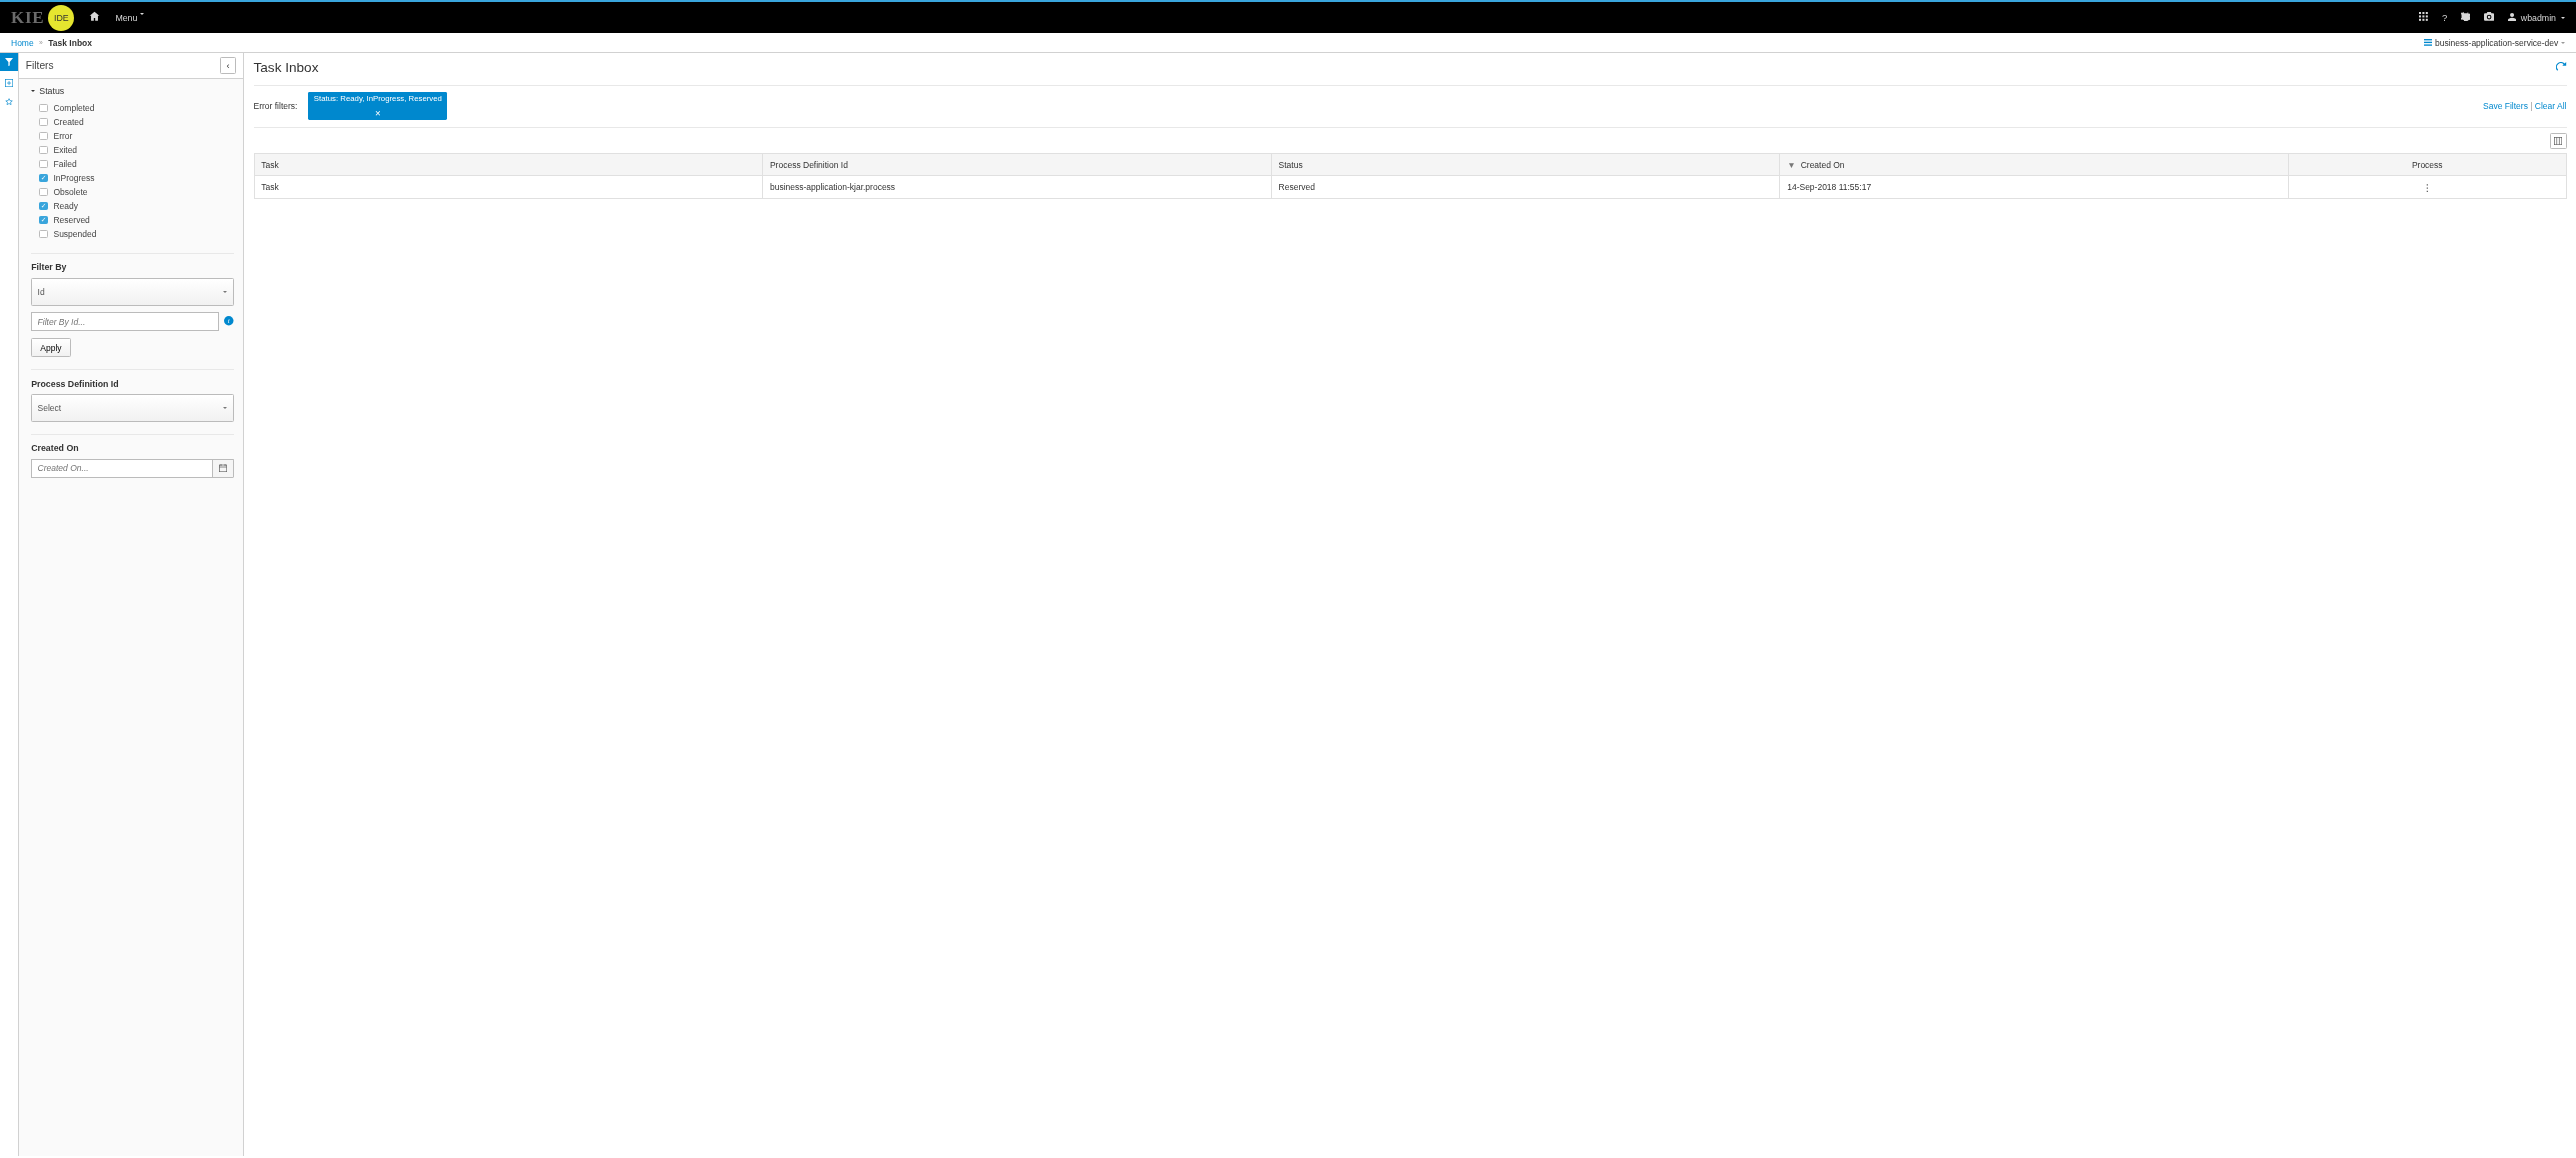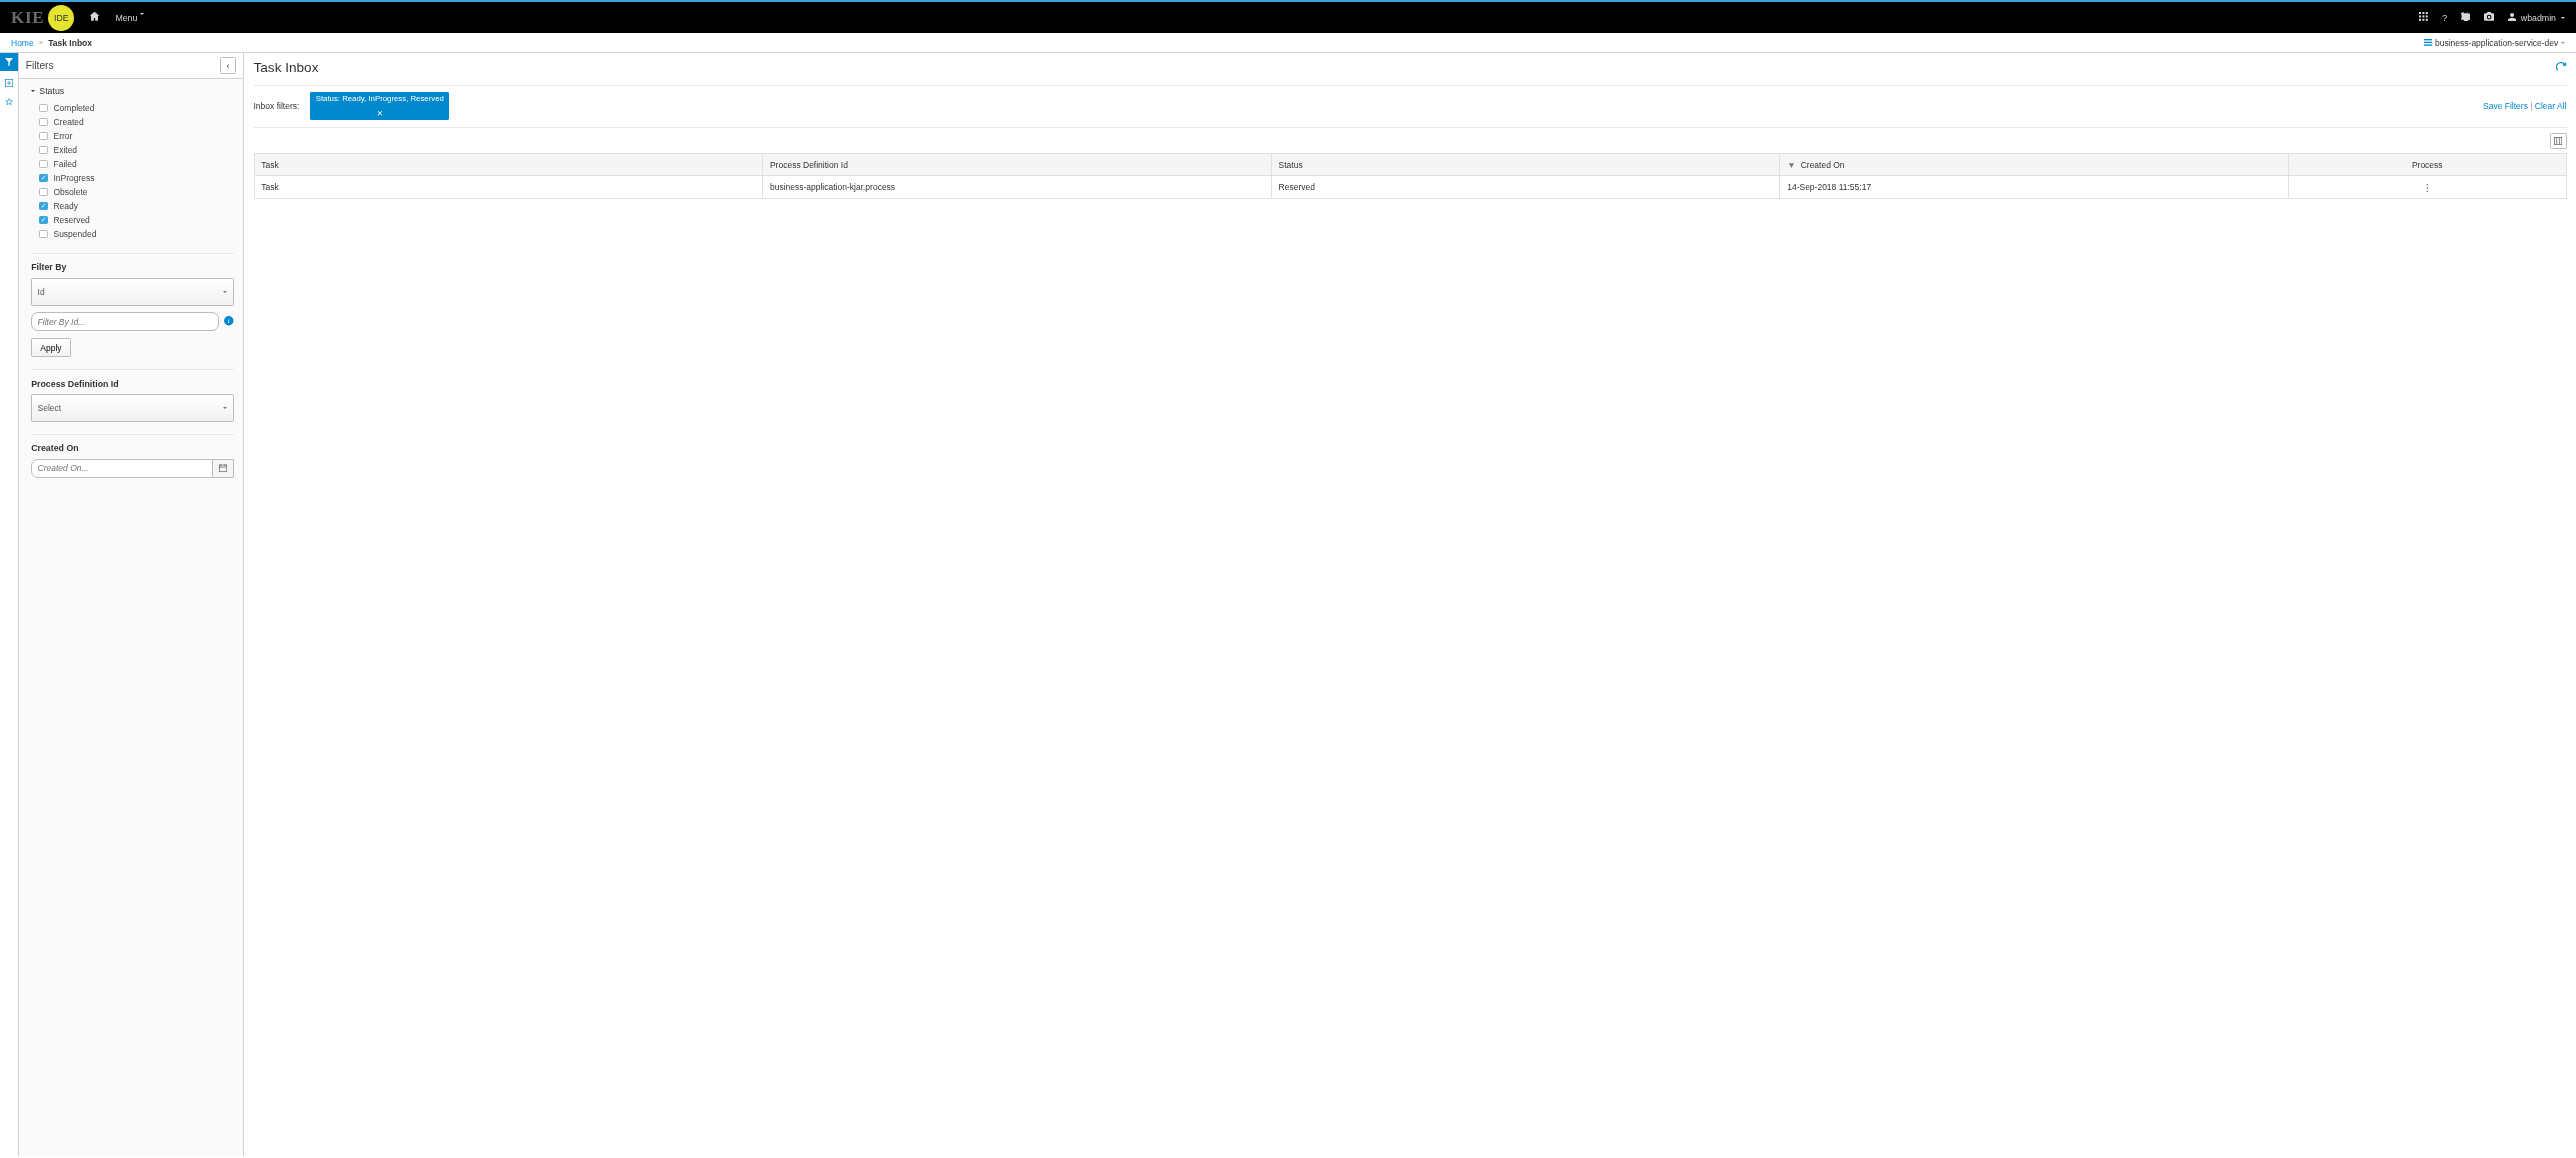--- a/index.html
+++ b/index.html
@@ -43,21 +43,21 @@
 .filter-group-toggle { display: flex; align-items: center; gap: 4.1px; font-weight: 500; cursor: pointer; margin-bottom: 5.4px; color: #333; }
 .status-list { list-style: none; padding-left: 8.1px; }
 .status-item { display: flex; align-items: center; gap: 5.4px; padding: 2px 0; font-size: 8.5px; color: #444; cursor: pointer; }
 .chk { width: 8.8px; height: 8.8px; border: 0.7px solid #bbb; background: #fff; display: inline-flex; align-items: center; justify-content: center; border-radius: 1.4px; }
 .chk.checked { background: #39a5dc; border-color: #39a5dc; }
 .chk.checked::after { content: "✓"; color: #fff; font-size: 6.8px; line-height: 1; }
 .filter-hr { border: 0; border-top: 0.7px solid #e8e8e8; margin: 12.2px 0 8.1px; }
 .filter-label { font-weight: 600; color: #333; margin-bottom: 5.4px; font-size: 8.8px; }
 .select-box { width: 100%; height: 28px; border: 0.7px solid #bbb; background: linear-gradient(#fff,#f1f1f1); padding: 0 5.4px; display: flex; align-items: center; justify-content: space-between; cursor: pointer; border-radius: 1.4px; font-size: 8.5px; color: #555; }
 .input-row { display: flex; align-items: center; gap: 5.4px; margin-top: 6.8px; }
-.text-input { flex: 1; height: 19px; border: 0.7px solid #bbb; padding: 0 5.4px; font-size: 8.5px; font-style: italic; color: #999; background: #fff; border-radius: 7px; }
+.text-input { flex: 1; height: 19px; border: 0.7px solid #bbb; padding: 0 5.4px; font-size: 8.5px; font-style: italic; color: #999; background: #fff; border-radius: 0; }
 .info-icon { color: #0088ce; cursor: pointer; }
 .apply-btn { margin-top: 6.8px; height: 19px; padding: 0 8.1px; border: 0.7px solid #bbb; background: linear-gradient(#fff,#f1f1f1); cursor: pointer; border-radius: 1.4px; font-size: 8.5px; }
 .date-row { display: flex; }
 .date-row .text-input { border-top-right-radius: 0; border-bottom-right-radius: 0; }
 .date-addon { width: 20.3px; height: 19px; border: 0.7px solid #bbb; border-left: 0; display: flex; align-items: center; justify-content: center; background: #f5f5f5; cursor: pointer; border-radius: 0 1.4px 1.4px 0; }
 
 
 .content { flex: 1; padding: 0; background: #fff; display: flex; flex-direction: column; }
 .content-header { display: flex; align-items: center; padding: 6.8px 9.5px 9.5px; }
 .page-title { font-size: 13.6px; font-weight: 400; color: #333; }
@@ -286,21 +286,21 @@
       <h1 class="page-title">Task Inbox</h1>
       <span class="refresh-btn">
         <svg width="10.2" height="10.2" viewBox="0 0 16 16">
             <path fill="#0088ce" d="M13.6 2.4A8 8 0 102 13.6l1.4-1.4a6 6 0 118.5-8.5L10 6h6V0l-2.4 2.4z"></path>
           </svg>
       </span>
     </div>
     <hr class="content-hr">
 
     <div class="active-filters-row">
-      <span class="active-filters-label">Inbox filters:</span>
+      <span class="active-filters-label">Error filters:</span>
       <span class="filter-chip">
         <span>Status: Ready, InProgress, Reserved</span>
         <span class="filter-chip-close">✕</span>
       </span>
       <span class="filter-actions">
         <a>Save Filters</a>
         <span> | </span>
         <a>Clear All</a>
       </span>
     </div>

